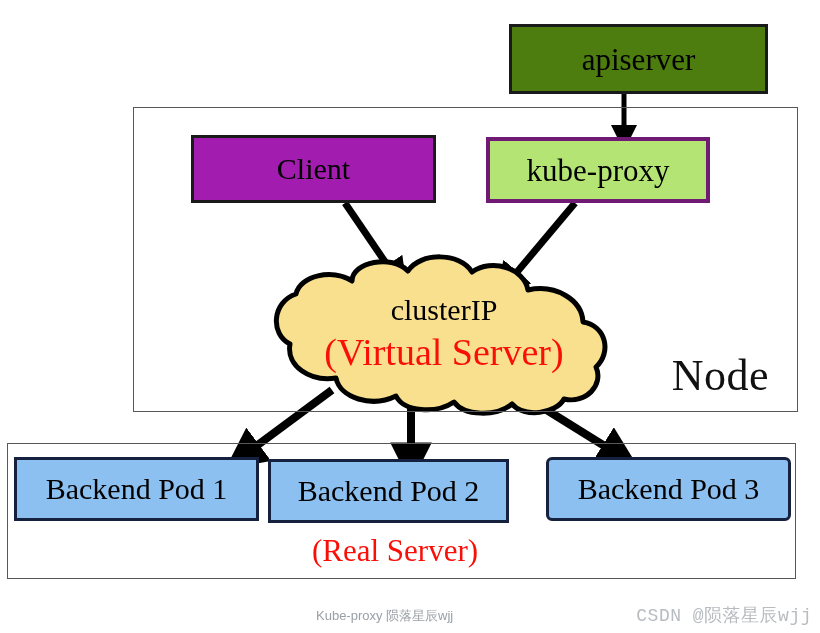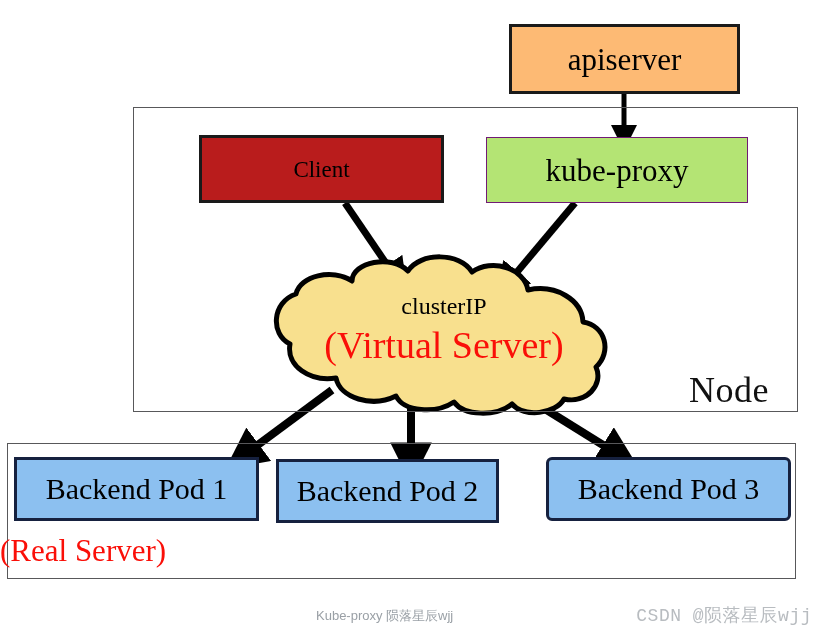--- a/index.html
+++ b/index.html
@@ -33,57 +33,56 @@
     justify-content: center;
     box-sizing: border-box;
     font-family: "Liberation Serif", "DejaVu Serif", serif;
     color: #000000;
     white-space: nowrap;
     line-height: 1;
   }
   
   #apiserver-box {
     left: 509px; top: 24px;
-    width: 231px; height: 70px;
-    background: #fdba74;
+    width: 259px; height: 70px;
+    background: #4d7c0f;
     border: 3px solid #1a1a1a;
     font-size: 31px;
   }
   
   #client-box {
     left: 191px; top: 135px;
     width: 245px; height: 68px;
-    background: #b91c1c;
+    background: #a21caf;
     border: 3px solid #1a1a1a;
-    font-size: 23px;
-    margin-left: 8px;
+    font-size: 30px;
   }
   
   #kubeproxy-box {
     left: 486px; top: 137px;
-    width: 262px; height: 66px;
+    width: 224px; height: 66px;
     background: #b4e474;
-    border: 1px solid #701a75;
+    border: 4px solid #701a75;
     font-size: 31px;
   }
   
   #node-container {
     position: absolute;
     left: 133px; top: 107px;
     width: 665px; height: 305px;
     border: 1px solid #58585a;
     box-sizing: border-box;
     background: transparent;
   }
   #node-label {
     position: absolute;
     right: 28px;
-    bottom: 0;
-    font-family: "Liberation Serif", "DejaVu Serif", serif;
-    font-size: 36px;
+    bottom: 10px;
+    font-family: "Liberation Serif", "DejaVu Serif", serif;
+    font-size: 44px;
     color: #111111;
     letter-spacing: 0.5px;
   }
   
   #realserver-container {
     position: absolute;
     left: 7px; top: 443px;
     width: 789px; height: 136px;
     border: 1px solid #58585a;
     box-sizing: border-box;
@@ -91,51 +90,52 @@
   }
   
   .pod-box {
     background: #8cc0f0;
     border: 3px solid #16213f;
     font-size: 30px;
     color: #000000;
     text-align: center;
   }
   #pod-1 { left: 14px;  top: 457px; width: 245px; height: 64px; }
-  #pod-2 { left: 276px; top: 459px; width: 223px; height: 64px; }
+  #pod-2 { left: 268px; top: 459px; width: 241px; height: 64px; }
   #pod-3 { left: 546px; top: 457px; width: 245px; height: 64px; border-radius: 6px; }
 
   
   #cloud-text {
     position: absolute;
     left: 285px;
     top: 293px;
     width: 318px;
     text-align: center;
     line-height: 1.1;
     pointer-events: none;
   }
   #cloud-title {
     display: block;
-    font-size: 24px;
+    font-size: 30px;
     color: #000000;
     font-family: "Liberation Serif", "DejaVu Serif", serif;
   }
   #cloud-subtitle {
     display: block;
     font-size: 38px;
     color: #fa0f08;
     font-family: "Liberation Serif", "DejaVu Serif", serif;
     margin-top: 6px;
   }
   
   #real-server-label {
     position: absolute;
     left: 0; top: 533px;
     width: 790px;
+    text-align: center;
     font-size: 31px;
     color: #fa0f08;
     font-family: "Liberation Serif", "DejaVu Serif", serif;
   }
   
   #footer-caption {
     position: absolute;
     left: 316px;
     top: 607px;
     font-family: "Liberation Sans", "DejaVu Sans", sans-serif;

